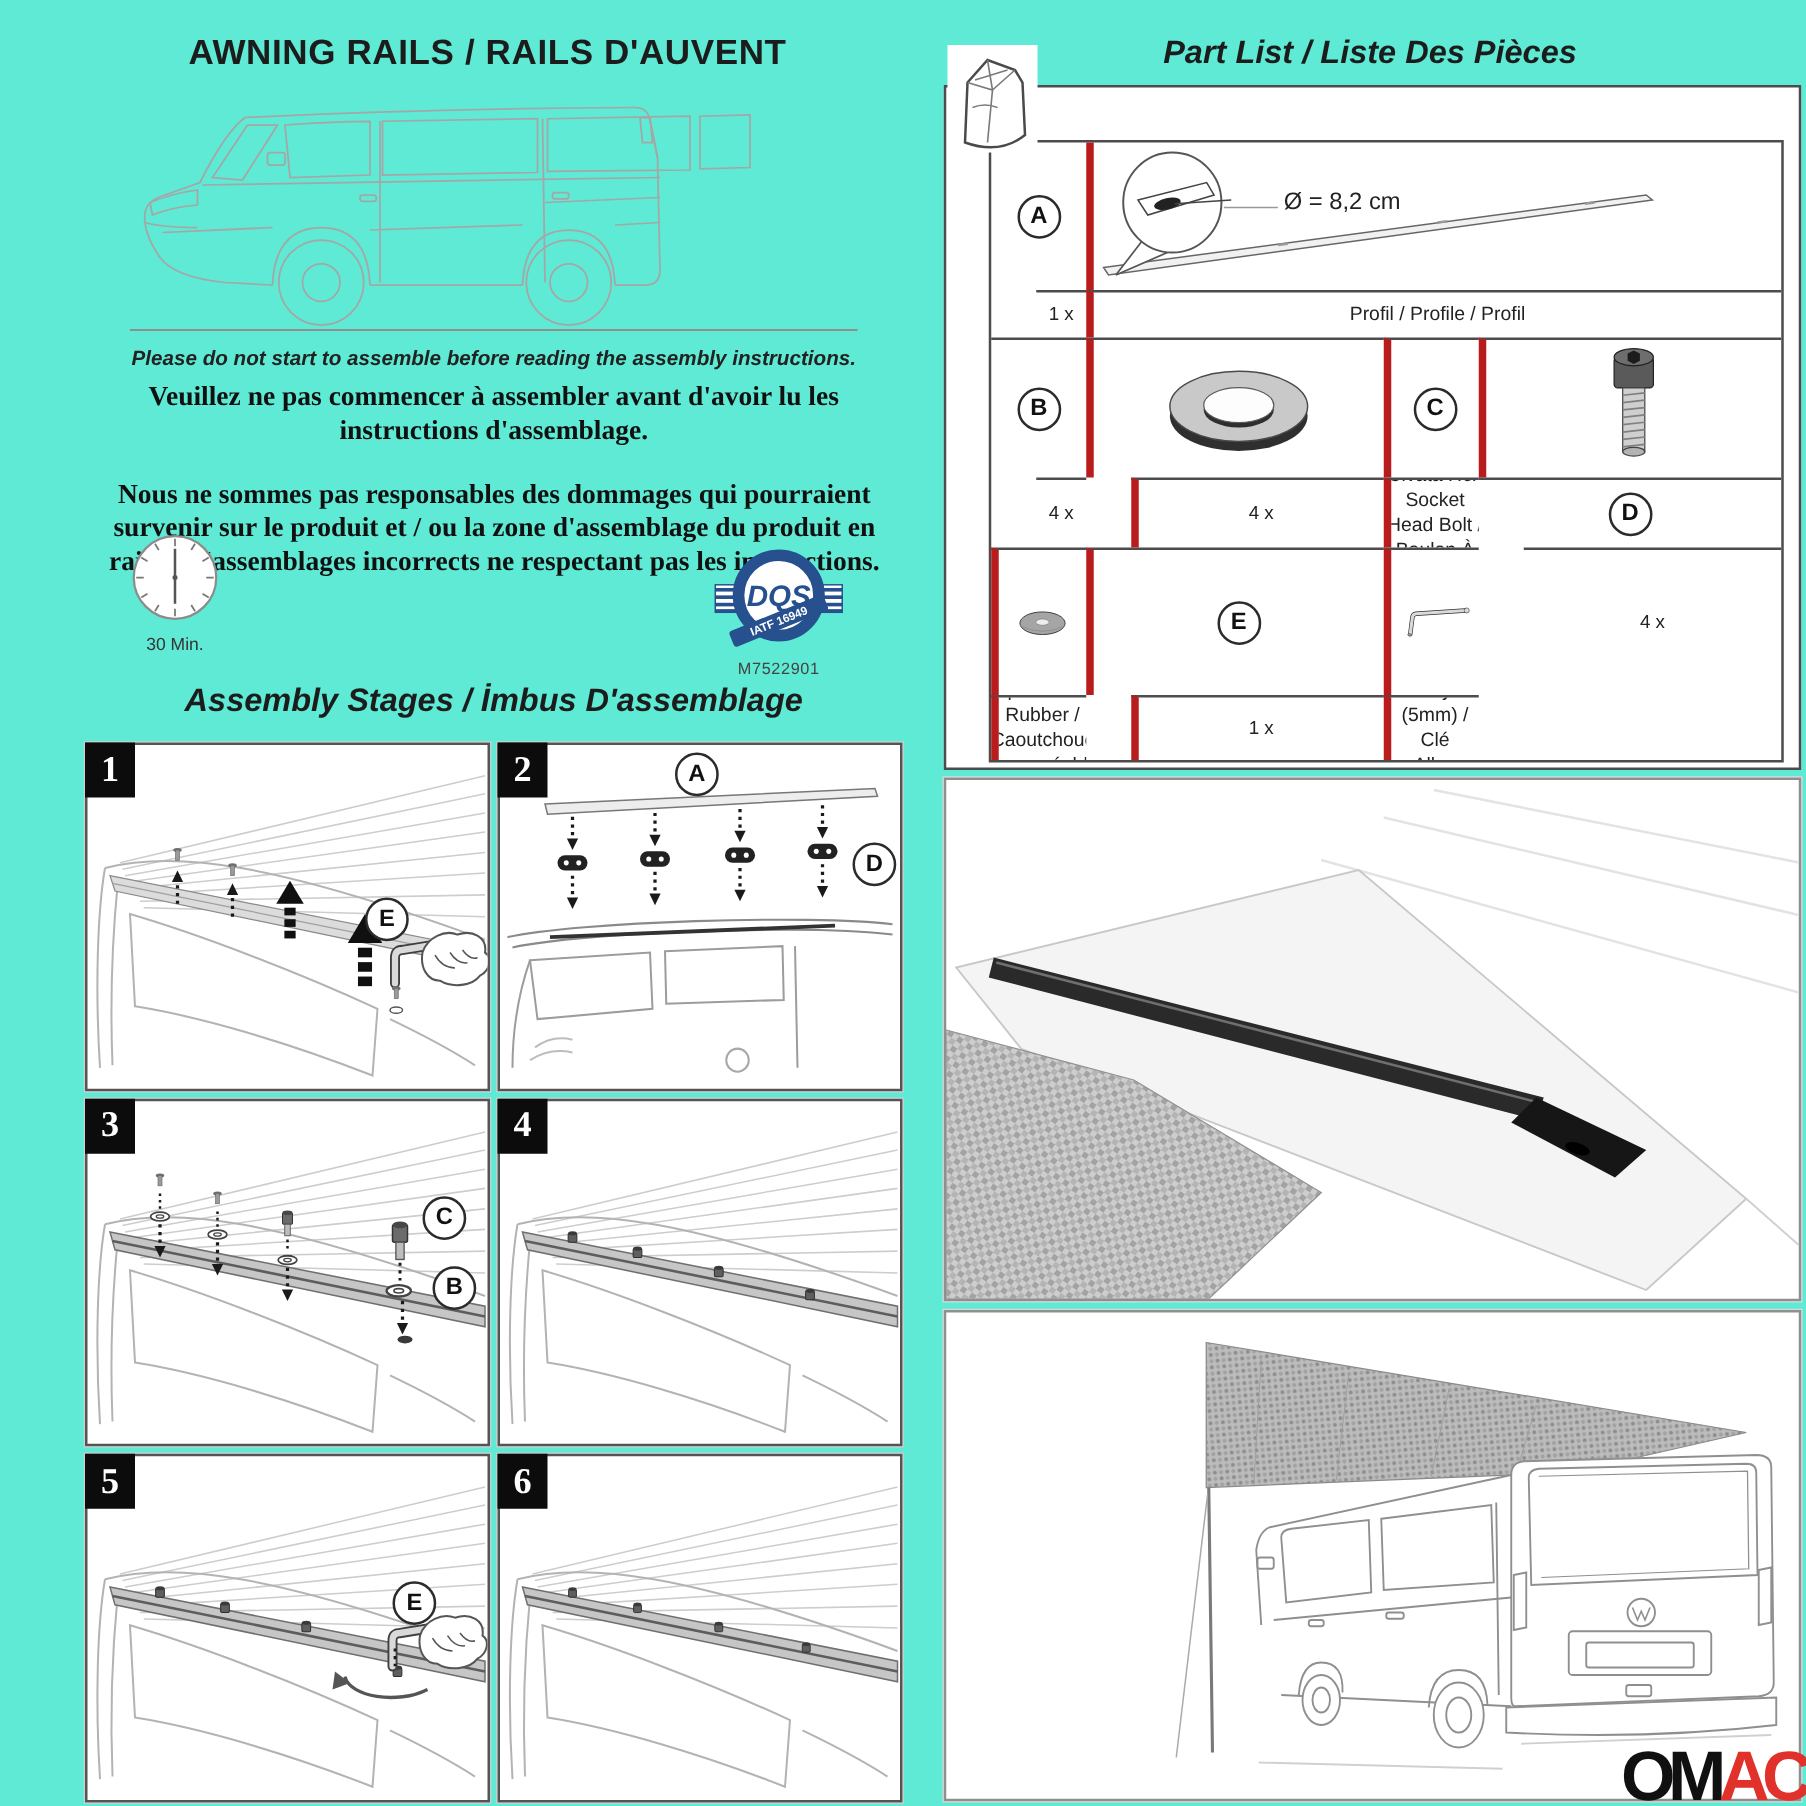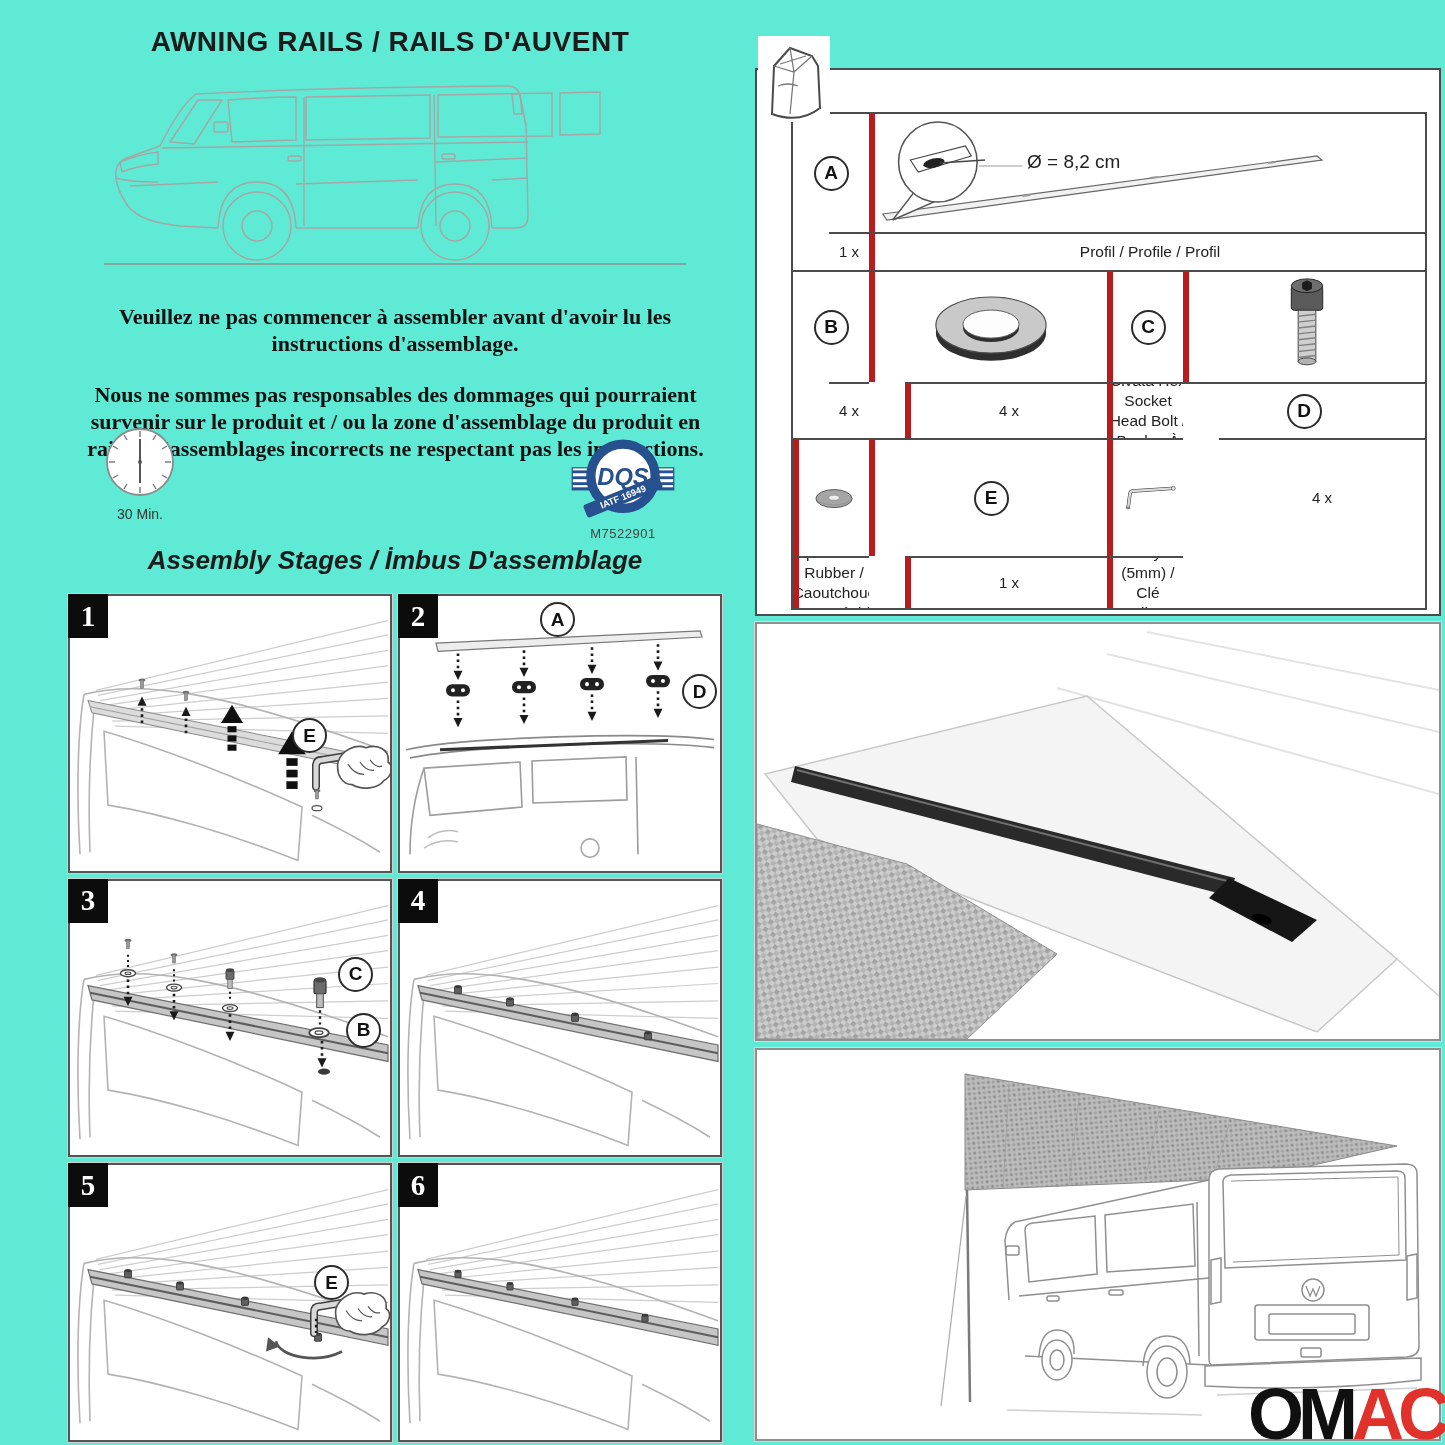--- a/index.html
+++ b/index.html
@@ -30,21 +30,21 @@
   .pc{border-left:6px solid #b91c1c;border-top:2px solid #4c4c4c;display:flex;align-items:center;justify-content:center;
       text-align:center;font-size:15.5px;line-height:1.3;position:relative;color:#222;box-sizing:border-box;overflow:hidden;}
   .pc.nl{border-left:none;} .pc.nt{border-top:none;}
   .pc .circ{position:static;}
   .qty{font-size:15px;margin-left:36px;}
   .name{padding:2px 8px;}
   
   .photo{border:2px solid #8f8f8f;background:#fff;box-shadow:0 0 0 1px #d9d9d9;}
   .photo svg{position:absolute;left:0;top:0;width:100%;height:100%;}
   
-  .brand{display:flex;align-items:flex-end;justify-content:flex-end;font-weight:bold;font-size:72px;
+  .brand{display:flex;align-items:flex-end;justify-content:flex-end;font-weight:bold;font-size:56px;
          letter-spacing:-6px;line-height:.8;z-index:9;font-family:"Liberation Sans",sans-serif;}
   .brand .b1{color:#101010;} .brand .b2{color:#e0312a;}
   .dim-note{font-size:19px;color:#222;position:absolute;}
 </style>
 </head>
 <body>
 
 <div class="page">
 
   <svg width="0" height="0" style="position:absolute" aria-hidden="true">
@@ -162,20 +162,21 @@
         <path d="M412,28 L420,28 L422,48 L414,48 Z"></path>
         <circle cx="157" cy="160" r="34"></circle>
           <circle cx="157" cy="160" r="15"></circle>
         <circle cx="355" cy="160" r="34"></circle>
           <circle cx="355" cy="160" r="15"></circle>
       </g>
       <line x1="4" y1="198" x2="586" y2="198" stroke="#8f8f8f" stroke-width="1.6"></line>
     </svg>
   </div>
 
+  <div class="abs warn-en" style="left:75px;top:277px;width:640px;">Please do not start to assemble before reading the assembly instructions.</div>
   <div class="abs warn-fr" style="left:70px;top:304px;width:650px;">Veuillez ne pas commencer à assembler avant d'avoir lu les instructions d'assemblage.</div>
   <div class="abs warn-fr" style="left:78px;top:382px;width:635px;">Nous ne sommes pas responsables des dommages qui pourraient survenir sur le produit et / ou la zone d'assemblage du produit en raison d'assemblages incorrects ne respectant pas les instructions.</div>
 
   <div class="abs" style="left:98px;top:426px;width:84px;">
     <svg viewBox="0 0 84 76" style="width:84px;height:76px;">
       <circle cx="42" cy="36" r="33" fill="#fff" stroke="#8c8c8c" stroke-width="1.8"></circle>
       <g stroke="#777" stroke-width="1.4">
         <line x1="42" y1="5" x2="42" y2="11"></line>
           <line x1="42" y1="61" x2="42" y2="67"></line>
         <line x1="11" y1="36" x2="17" y2="36"></line>
@@ -340,20 +341,21 @@
         <use href="#roofbase"></use>
           <use href="#railbandDark"></use>
         <use href="#boltHead" transform="translate(58,110) scale(0.9)"></use>
         <use href="#boltHead" transform="translate(110,122) scale(0.9)"></use>
         <use href="#boltHead" transform="translate(175,137) scale(0.9)"></use>
         <use href="#boltHead" transform="translate(245,153) scale(0.9)"></use>
       </svg>
     </div>
   </div>
 
+  <div class="abs h-ital" style="left:755px;top:26px;width:682px;">Part List / Liste Des Pièces</div>
 
   <div class="abs ptable-frame" style="left:755px;top:68px;width:682px;height:544px;">
     <div class="ptable">
 
       <div class="pc nl nt">
         <span class="circ">A</span>
       </div>
       <div class="pc nt" style="grid-column:2/5;">
         <svg viewBox="0 0 560 118" style="width:100%;height:100%;" preserveAspectRatio="none">
           <polygon points="8,100 450,42 455,46 12,106" fill="#f1f1f1" stroke="#666" stroke-width="1.2"></polygon>

